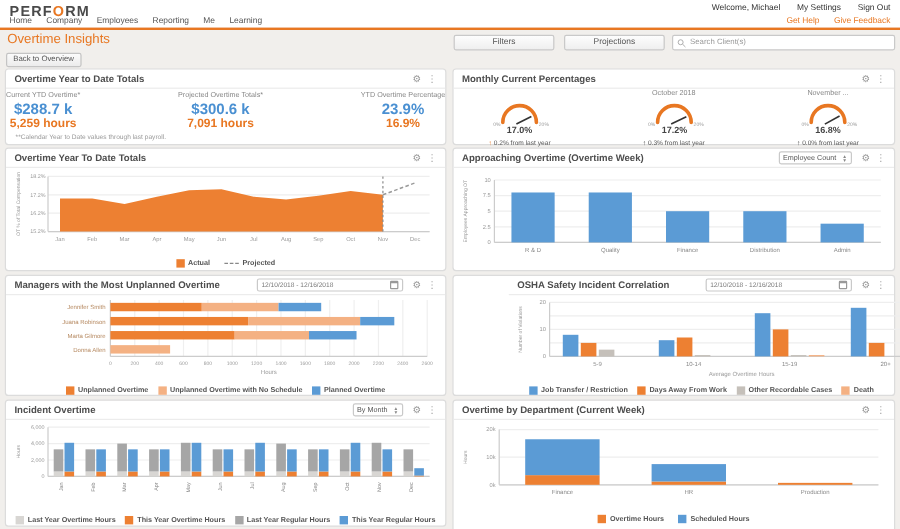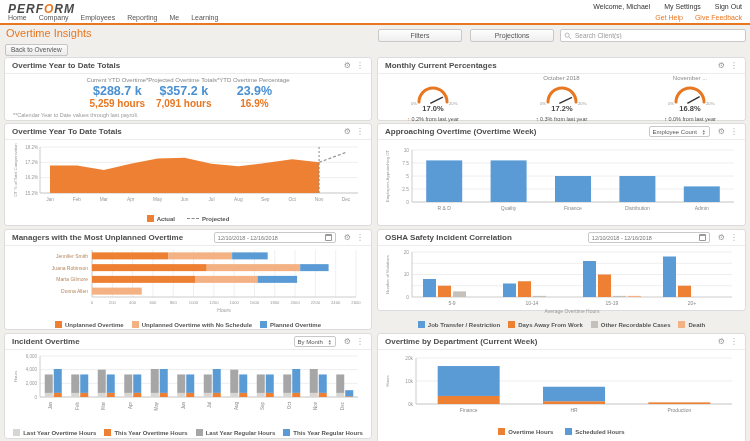--- a/index.html
+++ b/index.html
@@ -1,21 +1,21 @@
 <!DOCTYPE html>
 <html><head>
 <meta charset="utf-8">
 <style>
   * { margin:0; padding:0; box-sizing:border-box; }
   html,body { width:750px; height:441px; font-family:"Liberation Sans", sans-serif; background:#f1efec; overflow:hidden; }
   #stage { position:relative; width:750px; height:441px; }
 
   
   #topbar { position:absolute; left:0; top:0; width:750px; height:23px; background:#ffffff; }
-  #logo { position:absolute; left:8px; top:2px; font-size:12px; font-weight:bold; letter-spacing:1px; color:#4a4a4a;font-style:italic; }
+  #logo { position:absolute; left:8px; top:2px; font-size:12px; font-weight:bold; letter-spacing:1px; color:#4a4a4a; }
   #logo .logo-o { color:#e87722; }
   #mainnav { position:absolute; left:8px; top:14px; font-size:7px; color:#555; }
   #mainnav span { margin-right:10px; cursor:pointer; }
   #user-links { position:absolute; right:8px; top:3px; font-size:7px; color:#333; }
   #user-links span { margin-left:12px; cursor:pointer; }
   #help-links { position:absolute; right:8px; top:14px; font-size:7px; color:#e87722; }
   #help-links span { margin-left:10px; cursor:pointer; }
   #orange-rule { position:absolute; left:0; top:23px; width:750px; height:2px; background:#e87722; }
 
   
@@ -32,21 +32,21 @@
   
   .card { position:absolute; background:#fff; border:1px solid #dcdcdc; border-radius:3px; }
   .card-head { height:16px; display:flex; align-items:center; padding:0 7px; border-bottom:1px solid #ececec; }
   .card-title { font-size:8px; font-weight:bold; color:#4d4d4d; white-space:nowrap; }
   .head-spacer { flex:1; }
   .head-icons { display:flex; align-items:center; gap:5px; color:#9a9a9a; font-size:8px; }
   .head-icons span { cursor:pointer; line-height:1; }
   .card-body { position:relative; }
 
   
-  #metrics-row { display:flex; justify-content:center; padding-top:3px; }
+  #metrics-row { display:flex; justify-content:space-between; padding-top:3px; }
   .metric { text-align:center; }
   .metric .m-label { font-size:6px; color:#888; }
   .metric .m-primary { font-size:12.5px; font-weight:bold; color:#4a90d2; margin-top:1px; }
   .metric .m-secondary { font-size:10px; font-weight:bold; color:#e87722; }
   #ytd-footnote { position:absolute; left:8px; bottom:2px; font-size:5.5px; color:#999; }
 
   
   #gauges-row { display:flex; justify-content:space-between; padding-top:1px; }
   .gauge { text-align:center; width:110px; }
   .gauge .g-title { font-size:6px; color:#888; height:7px; }
@@ -118,21 +118,21 @@
     </div>
     <div class="card-body" style="height:46px;">
       <div id="metrics-row">
         <div class="metric">
           <div class="m-label">Current YTD Overtime*</div>
           <div class="m-primary">$288.7 k</div>
           <div class="m-secondary">5,259 hours</div>
         </div>
         <div class="metric">
           <div class="m-label">Projected Overtime Totals*</div>
-          <div class="m-primary">$357.2 k</div>
+          <div class="m-primary">$300.6 k</div>
           <div class="m-secondary">7,091 hours</div>
         </div>
         <div class="metric">
           <div class="m-label">YTD Overtime Percentage</div>
           <div class="m-primary">23.9%</div>
           <div class="m-secondary">16.9%</div>
         </div>
       </div>
       <div id="ytd-footnote">**Calendar Year to Date values through last payroll.</div>
     </div>
@@ -341,21 +341,21 @@
             <span>Unplanned Overtime with No Schedule</span>
           </span>
         <span class="li">
             <span class="sw" style="background: rgb(91, 155, 213);"></span>
             <span>Planned Overtime</span>
           </span>
       </div>
     </div>
   </div>
 
-  <div class="card" style="left:377px;top:229px;width:369px;height:82px;">
+  <div class="card" style="left:377px;top:229px;width:369px;height:101px;padding-left:46px;">
     <div class="card-head">
       <span class="card-title">OSHA Safety Incident Correlation</span>
       <span class="head-spacer"></span>
       <span class="date-input">
           <span class="dtext">12/10/2018 - 12/16/2018</span>
           <span class="cal-icon"></span>
         </span>
       <span class="head-icons">
           <span>⚙</span>
           <span>⋮</span>

